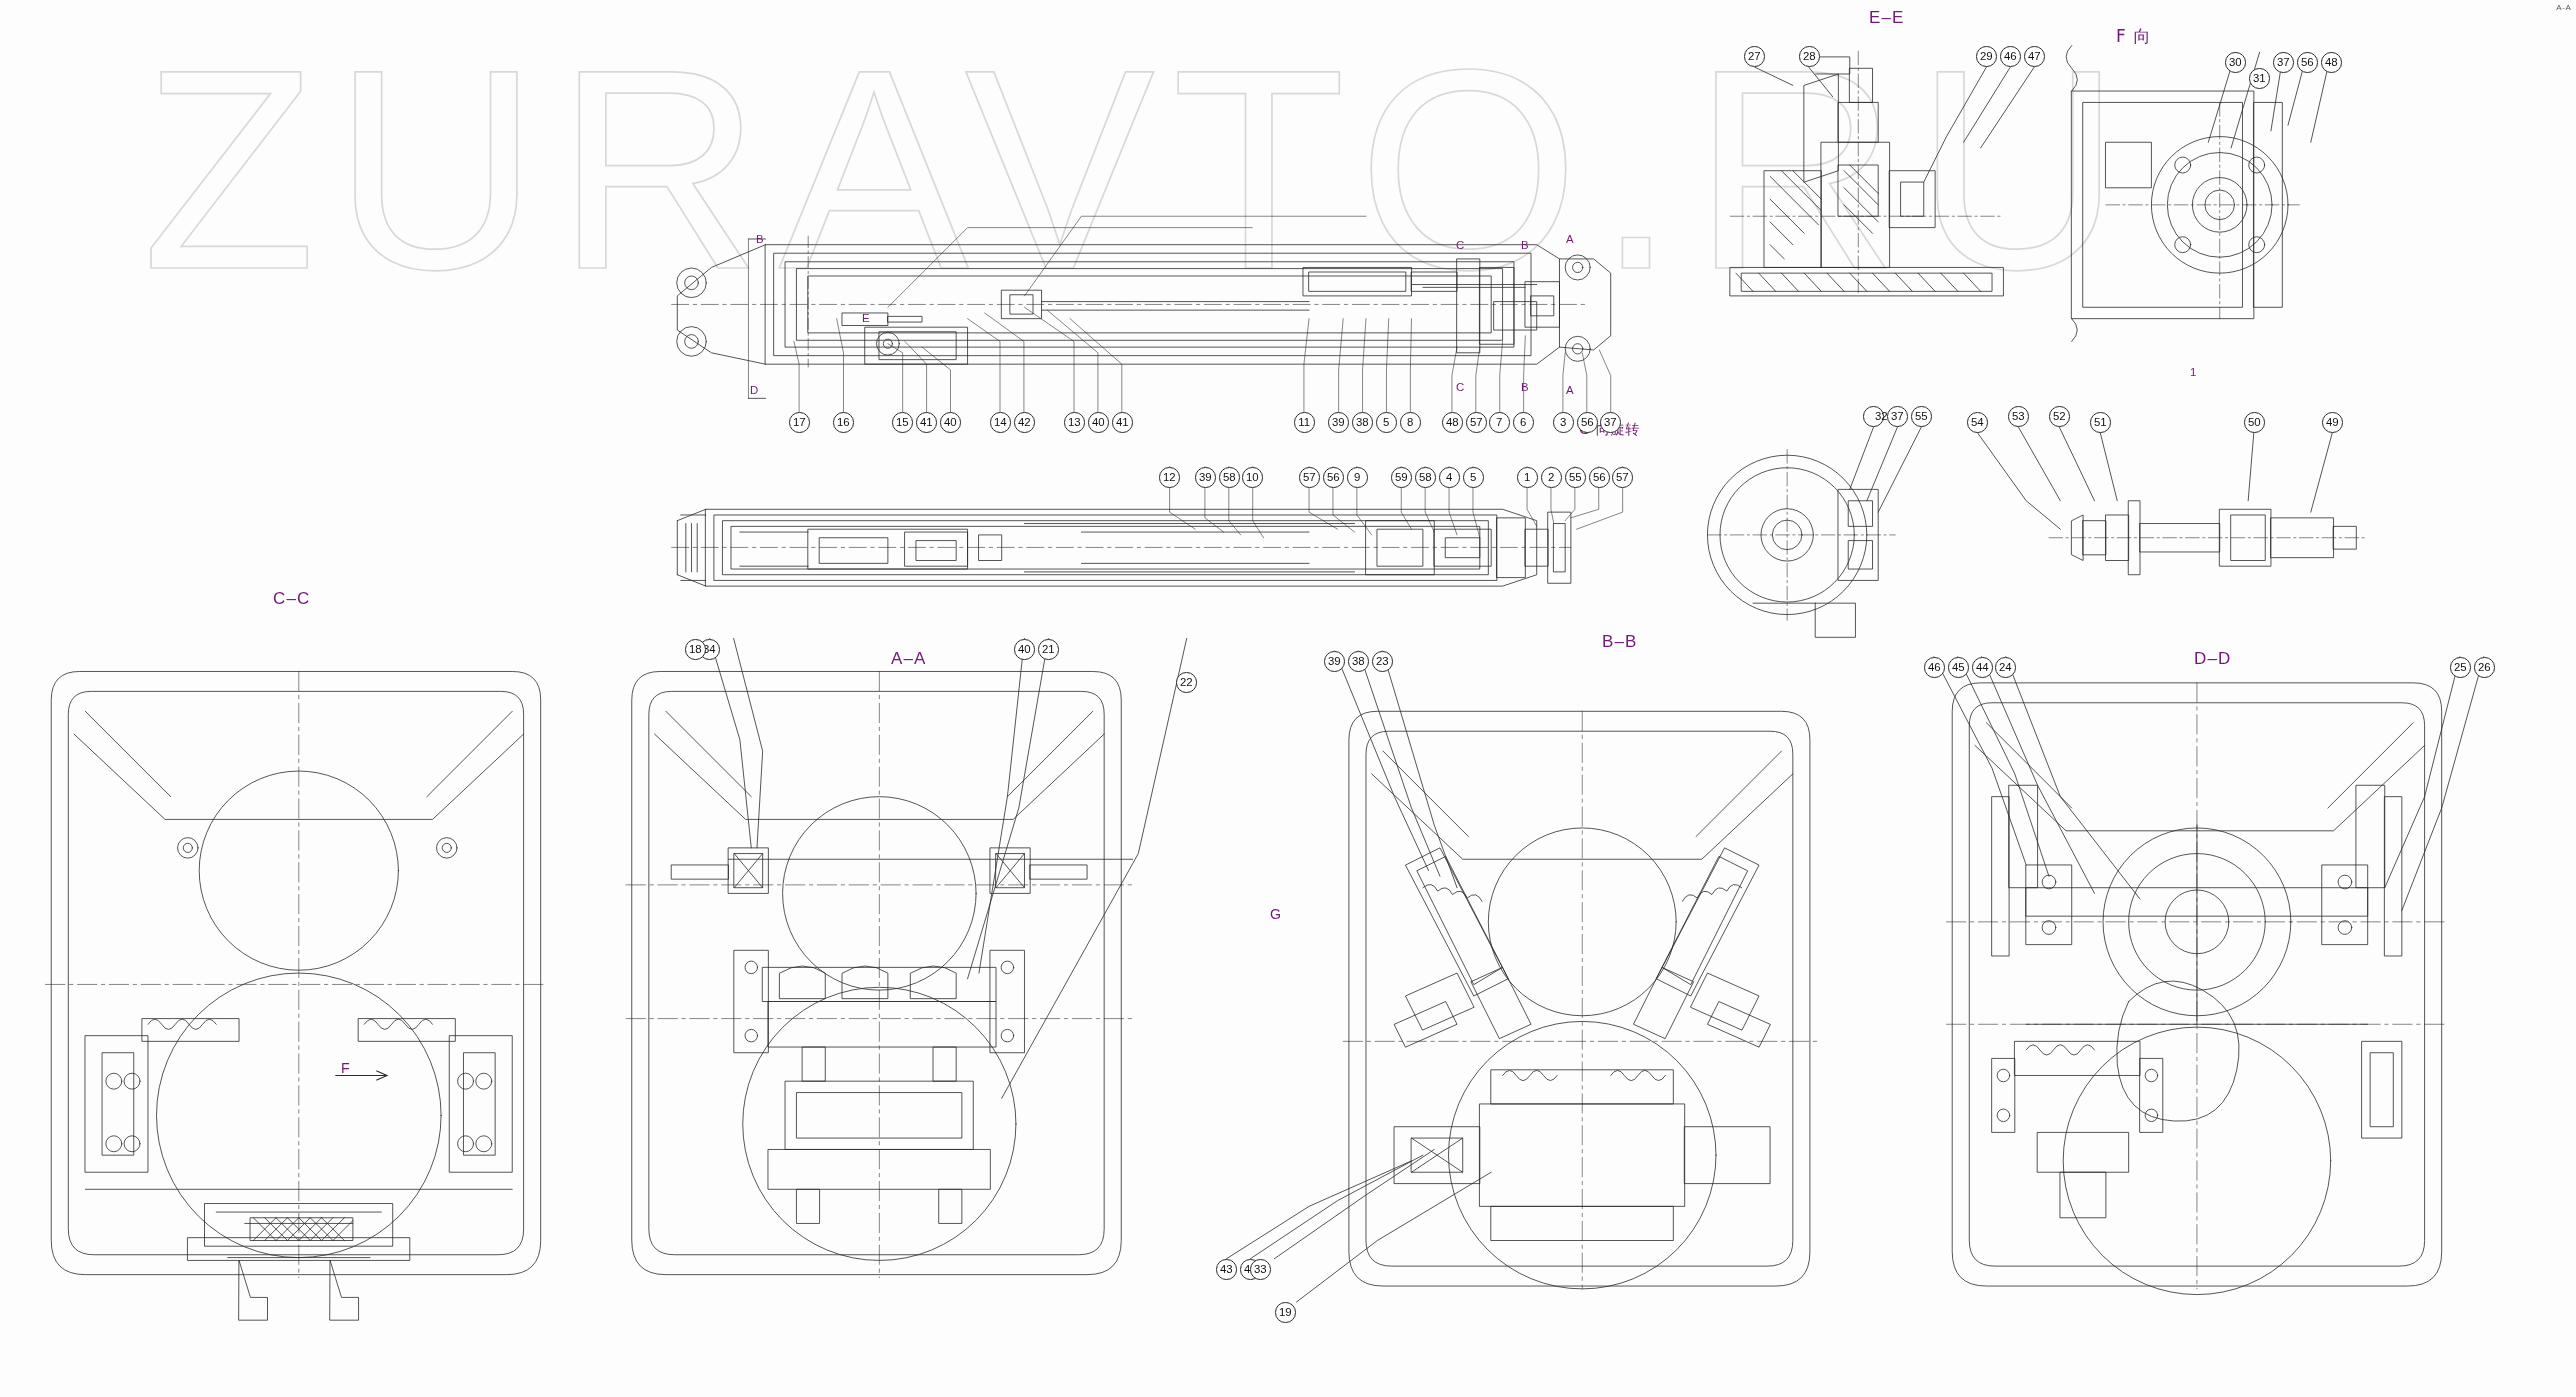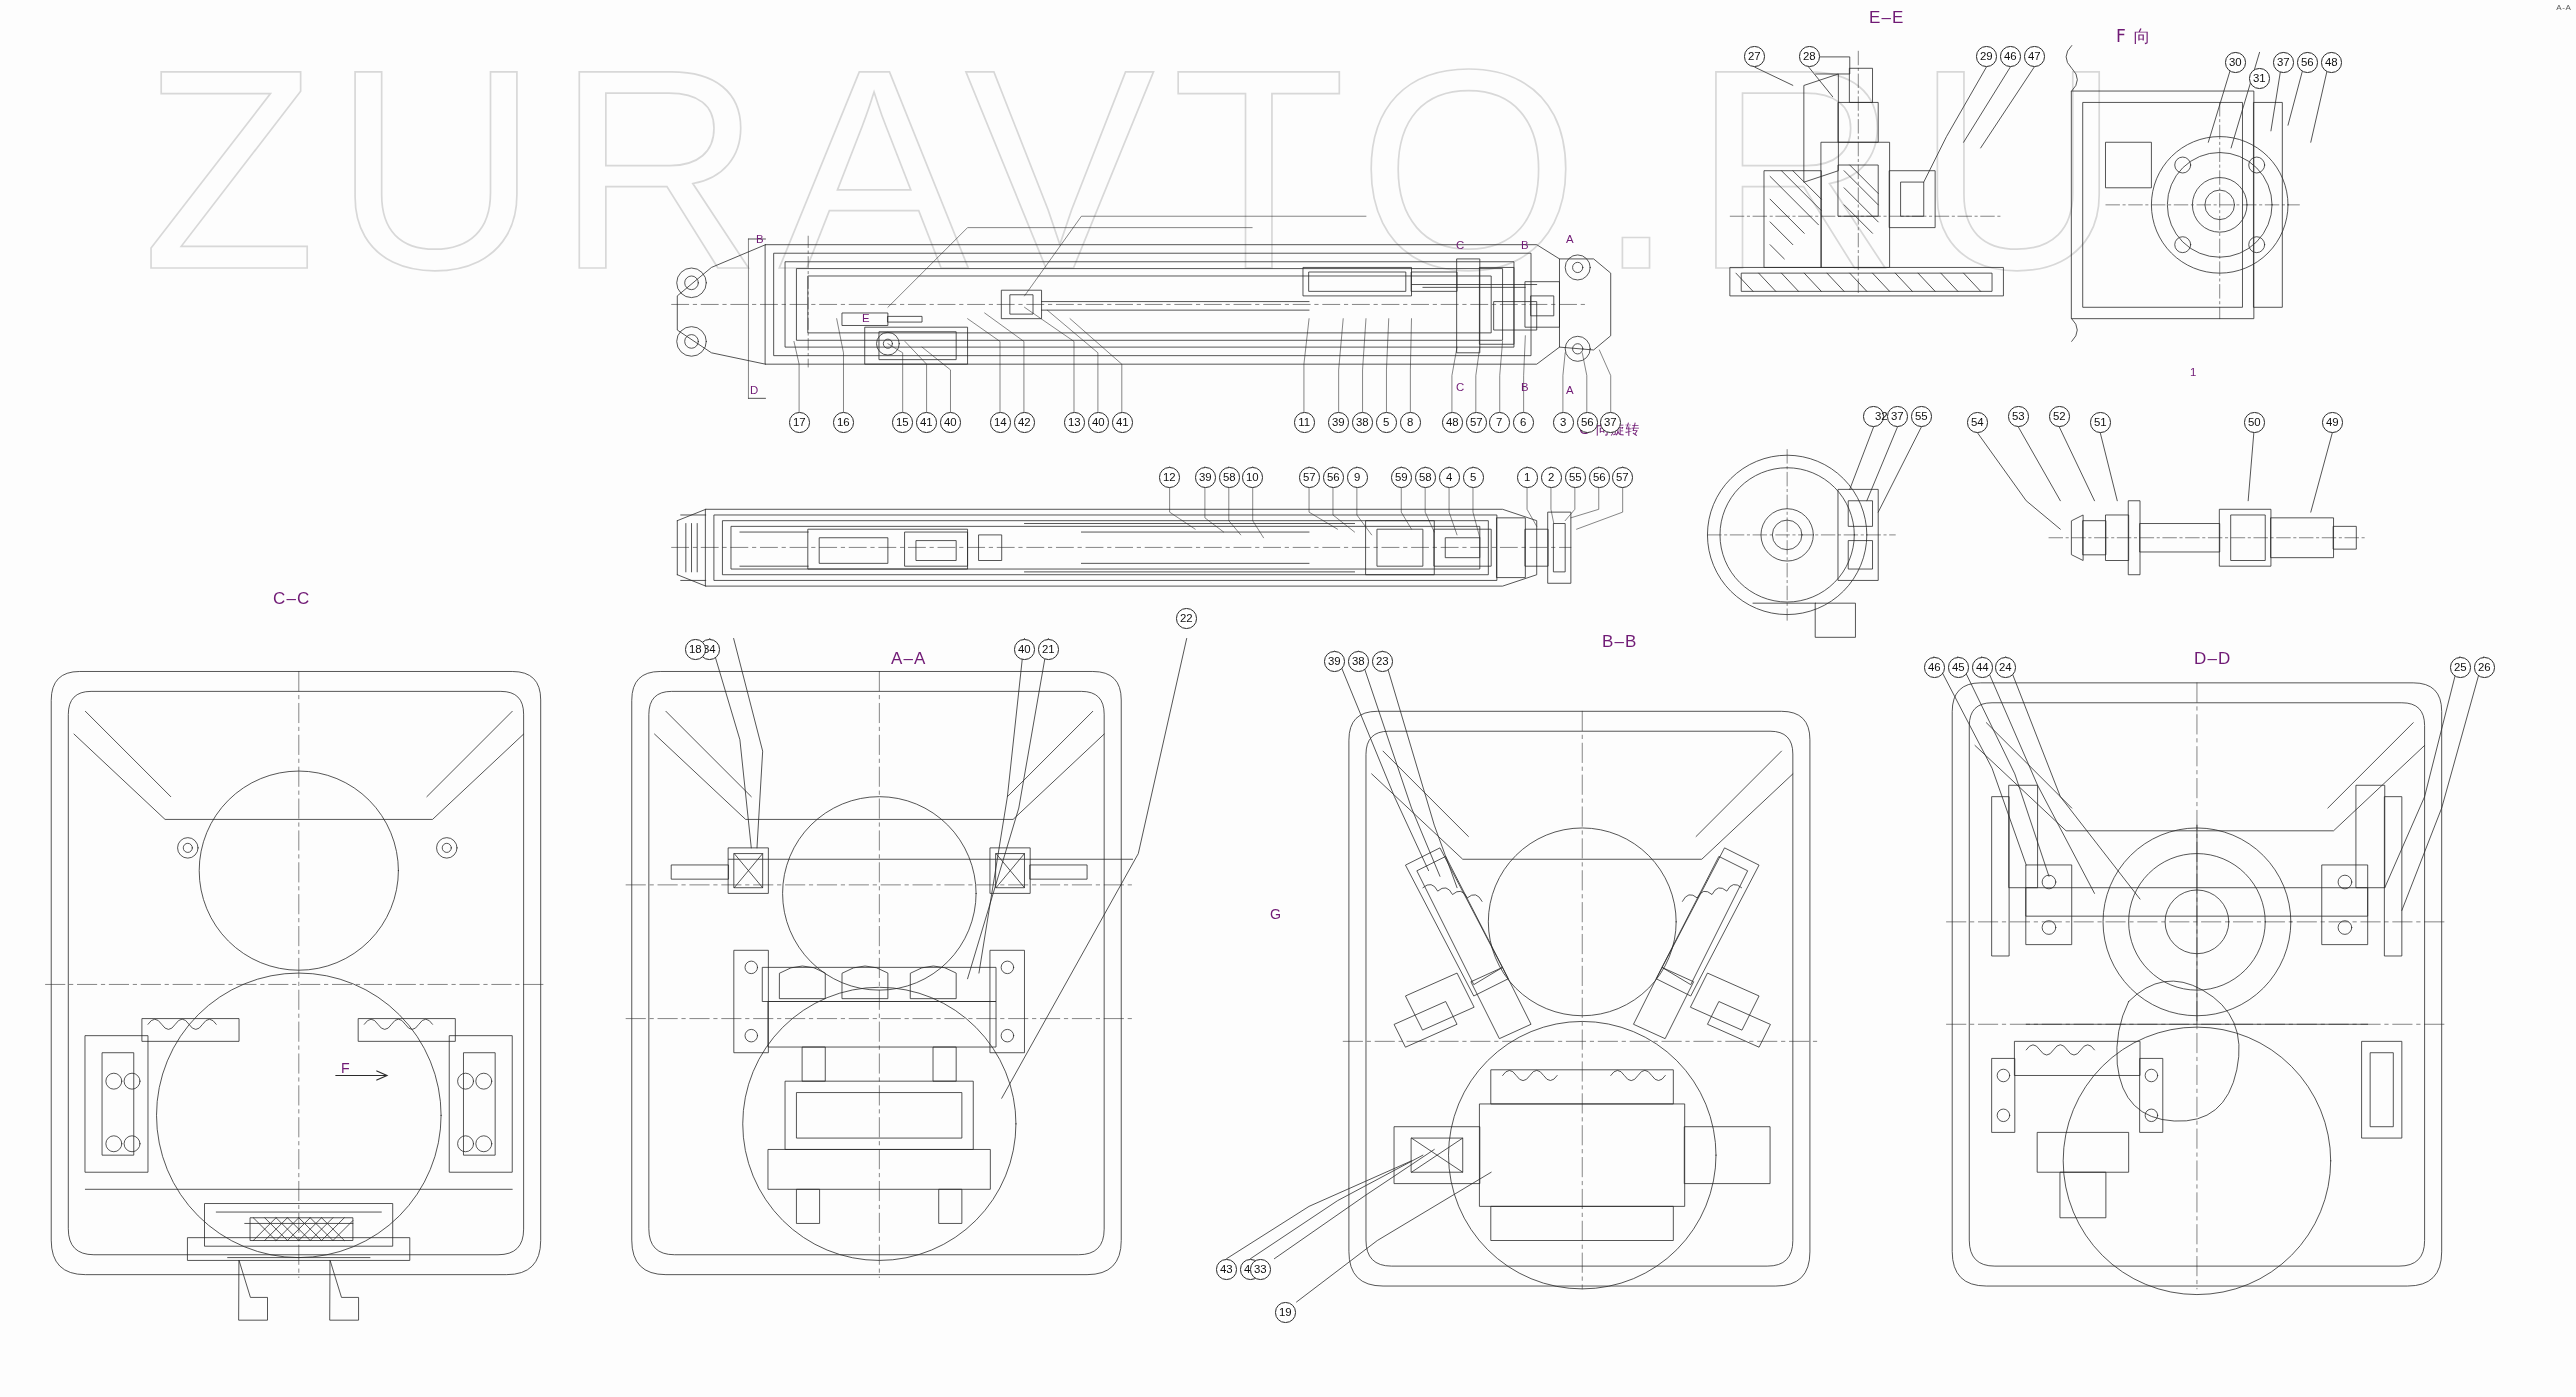--- a/index.html
+++ b/index.html
@@ -546,21 +546,21 @@
   <div class="bubble s" style="left:2008px;top:406px;text-align:center;">53</div>
   <div class="bubble s" style="left:2049px;top:406px;">52</div>
   <div class="bubble s" style="left:2090px;top:412px;">51</div>
   <div class="bubble s" style="left:2244px;top:412px;">50</div>
   <div class="bubble s" style="left:2322px;top:412px;">49</div>
 
   <div class="bubble s" style="left:699px;top:639px;">34</div>
   <div class="bubble s" style="left:685px;top:639px;">18</div>
   <div class="bubble s" style="left:1014px;top:639px;">40</div>
   <div class="bubble s" style="left:1038px;top:639px;">21</div>
-  <div class="bubble s" style="left:1176px;top:608px;text-align:center;">22</div>
+  <div class="bubble s" style="left:1176px;top:672px;text-align:center;">22</div>
 
   <div class="bubble s" style="left:1324px;top:651px;">39</div>
   <div class="bubble s" style="left:1348px;top:651px;">38</div>
   <div class="bubble s" style="left:1372px;top:651px;">23</div>
   <div class="bubble s" style="left:1216px;top:1259px;">43</div>
   <div class="bubble s" style="left:1240px;top:1259px;">42</div>
   <div class="bubble s" style="left:1250px;top:1259px;">33</div>
   <div class="bubble s" style="left:1275px;top:1302px;">19</div>
 
   <div class="bubble s" style="left:1924px;top:657px;">46</div>

